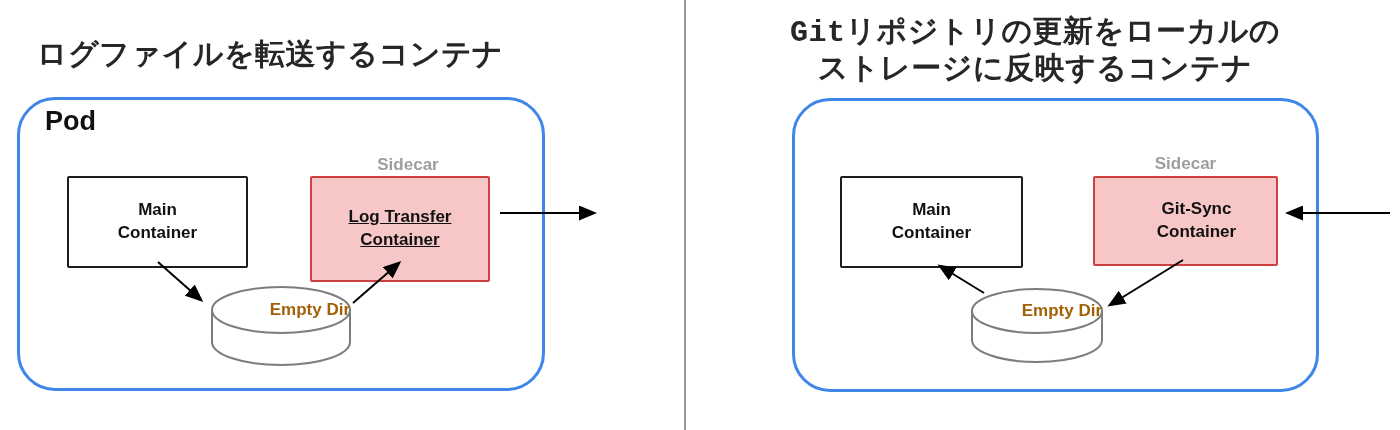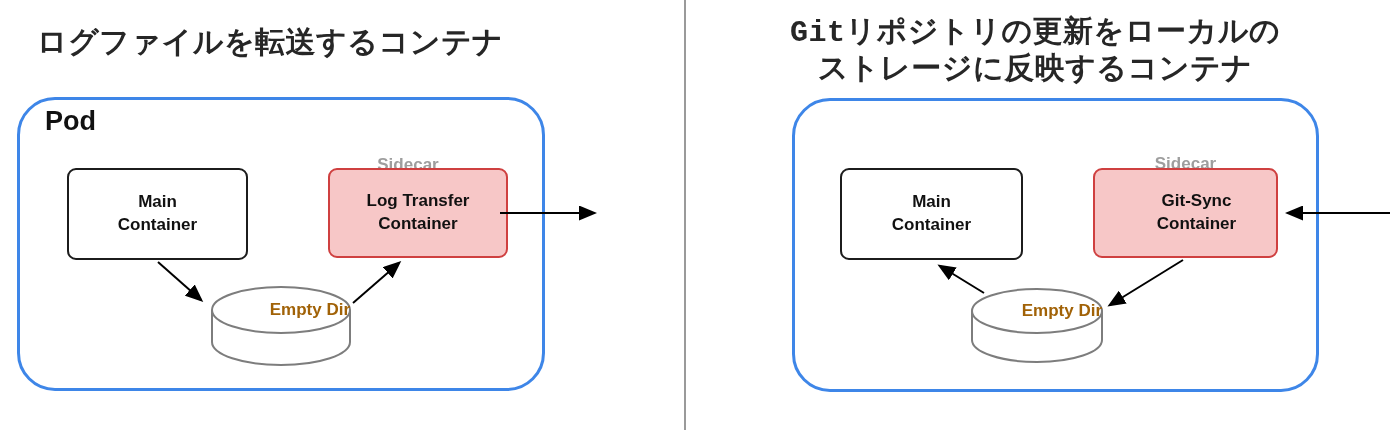--- a/index.html
+++ b/index.html
@@ -14,48 +14,48 @@
     position:absolute;left:684px;top:0;width:2px;height:430px;
     background:#9a9a9a;
   }
   .diagram-title{
     position:absolute;
     font-size:30px;font-weight:700;color:#262626;
     text-align:center;line-height:1.22;
     letter-spacing:0.5px;
     white-space:nowrap;
   }
-  .title-left{left:0px;top:24px;width:540px;text-align:center;}
+  .title-left{left:0px;top:36px;width:540px;text-align:center;}
   .title-right{left:745px;top:15px;width:580px;white-space:normal;font-family:Liberation Mono, monospace;}
   .pod{
     position:absolute;
     border:3px solid #3e86e8;
     border-radius:38px;
     background:transparent;
     box-sizing:border-box;
   }
   .pod-left{left:17px;top:97px;width:528px;height:294px;}
   .pod-right{left:792px;top:98px;width:527px;height:294px;}
   .pod-label{
     position:absolute;left:45px;top:106px;
     font-size:27px;font-weight:700;color:#111111;
   }
   .cbox{
     position:absolute;
     box-sizing:border-box;
-    border-radius:9px;
+    border-radius:2px;
     display:flex;flex-direction:column;
     align-items:center;justify-content:center;
     font-size:17px;font-weight:700;color:#111111;
-    line-height:1.35;text-align:center;
+    line-height:1.35;text-align:center;margin-top:8px;
   }
   .main-box{background:#ffffff;border:2px solid #1c1c1c;}
   .pink-box{background:#f7c7c7;border:2px solid #cf4040;}
   .main-left{left:67px;top:168px;width:181px;height:92px;}
-  .pink-left{left:328px;top:168px;width:180px;height:90px;}
+  .pink-left{left:310px;top:168px;width:180px;height:106px;text-decoration:underline;}
   .main-right{left:840px;top:168px;width:183px;height:92px;}
   .pink-right{left:1093px;top:168px;width:185px;height:90px;padding-left:22px;}
   .sidecar-label{
     position:absolute;
     font-size:17px;font-weight:700;color:#9e9e9e;
     text-align:center;
     margin-top:12px;
   }
   .sidecar-label-left{left:318px;top:143px;width:180px;}
   .sidecar-label-right{left:1093px;top:142px;width:185px;}

